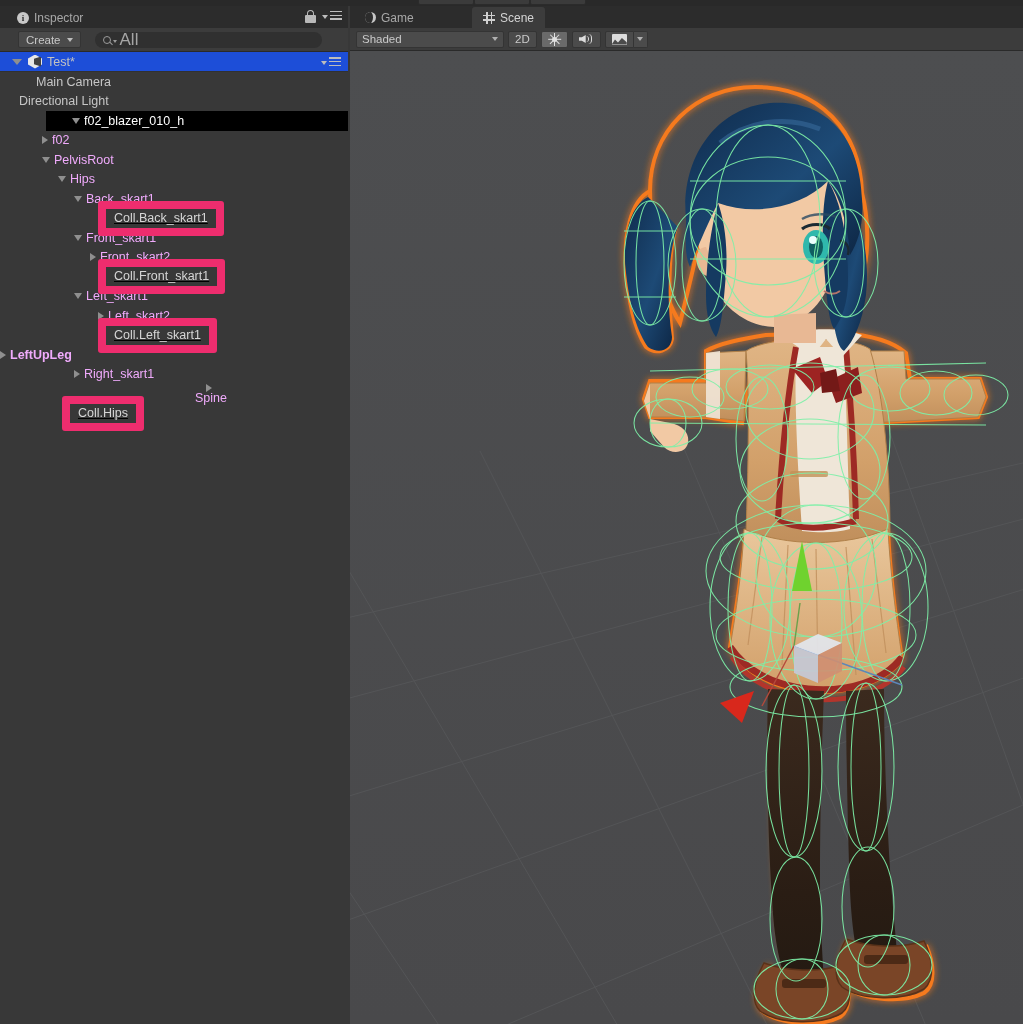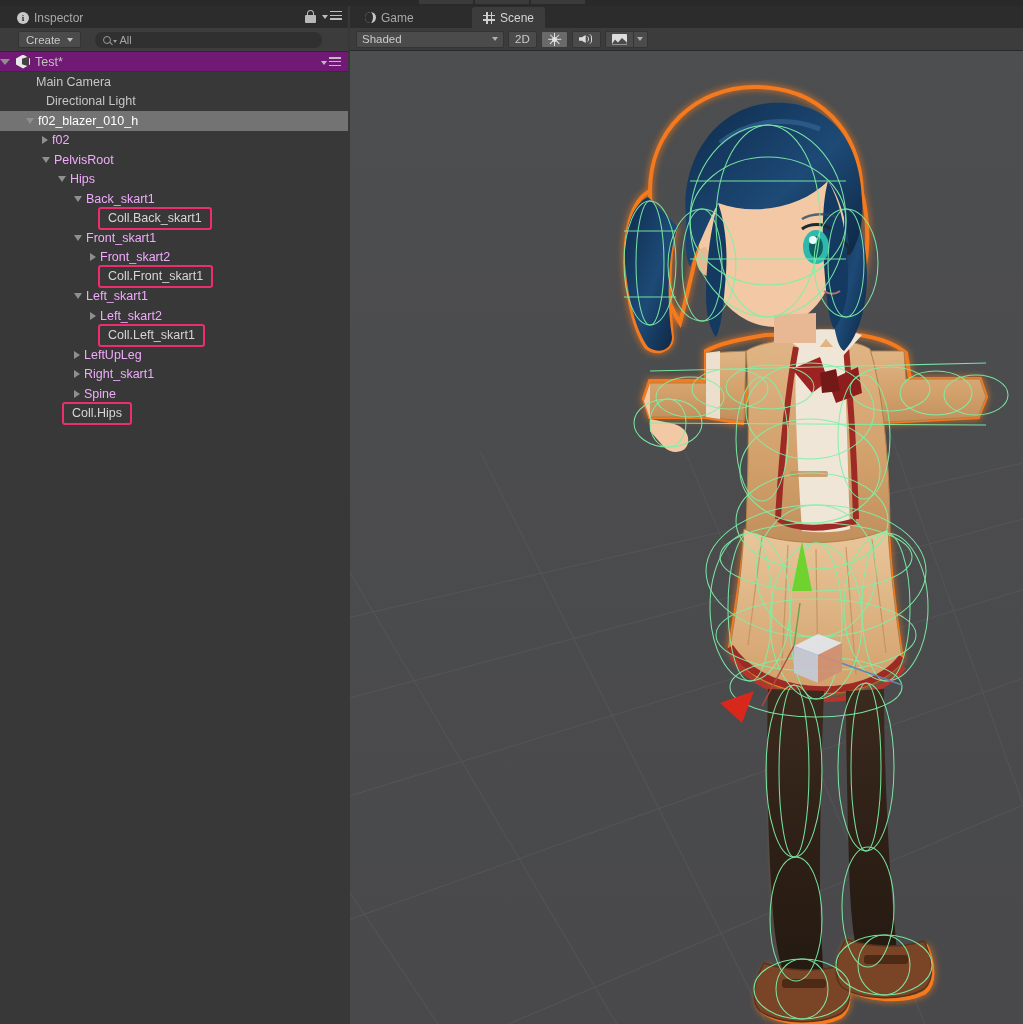--- a/index.html
+++ b/index.html
@@ -110,27 +110,27 @@
   }
   .search-wrap .mag::after {
     content: ""; position: absolute; right: -3px; bottom: -2px;
     width: 4px; height: 1.4px; background: #9a9a9a; transform: rotate(45deg);
   }
   .search-wrap .mini-caret {
     width: 0; height: 0; border-left: 2.5px solid transparent;
     border-right: 2.5px solid transparent; border-top: 3px solid #9a9a9a;
     margin: 3px 3px 0 1px;
   }
-  .search-wrap .sval { font-size: 11px; color: #a5a5a5; }
+  .search-wrap .sval { font-size: 17px; color: #a5a5a5; }
 
   
   .tree { position: absolute; left: 0; top: 46px; width: 348px; bottom: 0; background: #383838; }
   .scene-row {
-    position: relative; height: 20px; background: #701a75;
-    display: flex; align-items: center; padding-left: 0;
+    position: relative; height: 20px; background: #1d4ed8;
+    display: flex; align-items: center; padding-left: 12px;
     border-bottom: 1px solid #313131;
   }
   .scene-row .uicon {
     width: 14px; height: 14px; margin: 0 5px 0 4px; position: relative;
   }
   .scene-row .uicon .cube {
     position: absolute; left: 0; top: 0; width: 14px; height: 14px;
     background: #e8e8e8;
     clip-path: polygon(50% 0, 100% 28%, 100% 72%, 50% 100%, 0 72%, 0 28%);
   }
@@ -138,42 +138,42 @@
     position: absolute; left: 6px; top: 2px; width: 7px; height: 10px;
     background: #424242; clip-path: polygon(0 22%, 100% 0, 100% 100%, 0 78%);
   }
   .scene-row .stitle { font-size: 12.5px; color: #c2c2c2; }
   .scene-row .rmenu { position: absolute; right: 7px; top: 5px; }
 
   .row {
     position: relative; height: 19.5px; display: flex; align-items: center;
     font-size: 12.5px; white-space: nowrap; cursor: pointer;
   }
-  .row.selected { background: #737373; }
+  .row.selected { background: #000000; margin-left: 46px; }
   .row .twist {
     width: 0; height: 0; flex: 0 0 auto; margin-right: 4px;
   }
   .row .twist.closed {
     border-top: 4.5px solid transparent; border-bottom: 4.5px solid transparent;
     border-left: 6px solid #8f8f8f;
   }
   .row .twist.open {
     border-left: 4.5px solid transparent; border-right: 4.5px solid transparent;
     border-top: 6px solid #8f8f8f;
   }
   .row .twist.none { width: 6px; }
   .row .lbl { line-height: 1; }
   .row .lbl.normal { color: #c6c6c6; }
   .row .lbl.prefab { color: #f0abfc; }
   .row .lbl.sel    { color: #ffffff; }
 
   .row.boxed .boxwrap {
     display: inline-block; padding: 2px 8px 3px 8px;
-    border: 2px solid #ec4899; border-radius: 3px;
-    margin-left: -2px; position: relative; z-index: 3;
+    border: 8px solid #ec4899; border-radius: 3px;
+    margin-left: -2px; position: relative; z-index: 3; text-decoration: underline;
   }
   .row.boxed .boxwrap .lbl { color: #d6d6d6; }
 
   
   .right-panel {
     position: absolute; left: 350px; top: 6px; width: 680px; height: 1018px;
     background: #fca5a5;
   }
   .scene-tabbar {
     position: absolute; left: 0; top: 0; width: 673px; height: 22px;
@@ -336,21 +336,21 @@
               <span></span>
               <span></span>
             </span>
         </span>
       </div>
       <div id="tree-rows">
           <div class="row" style="padding-left: 26px;">
             <span class="twist none"></span>
             <span class="lbl normal">Main Camera</span>
           </div>
-          <div class="row" style="padding-left: 36px;">
+          <div class="row" style="padding-left: 9px;">
             <span class="twist none"></span>
             <span class="lbl normal">Directional Light</span>
           </div>
           <div class="row selected" style="padding-left: 26px;">
             <span class="twist open"></span>
             <span class="lbl sel">f02_blazer_010_h</span>
           </div>
           <div class="row" style="padding-left: 42px;">
             <span class="twist closed"></span>
             <span class="lbl prefab">f02</span>
@@ -380,37 +380,37 @@
             <span class="lbl prefab">Front_skart2</span>
           </div>
           <div class="row boxed" style="padding-left: 90px;">
             <span class="twist none"></span>
             <span class="boxwrap" style="border-color: rgb(238, 45, 110);"><span class="lbl normal">Coll.Front_skart1</span></span>
           </div>
           <div class="row" style="padding-left: 74px; text-align: center;">
             <span class="twist open"></span>
             <span class="lbl prefab">Left_skart1</span>
           </div>
-          <div class="row" style="padding-left: 90px;">
+          <div class="row" style="padding-left: 90px; margin-left: 8px;">
             <span class="twist closed"></span>
             <span class="lbl prefab">Left_skart2</span>
           </div>
           <div class="row boxed" style="padding-left: 90px;">
             <span class="twist none"></span>
             <span class="boxwrap" style="border-color: rgb(238, 45, 110);"><span class="lbl normal">Coll.Left_skart1</span></span>
           </div>
-          <div class="row" style="padding-left: 74px;">
+          <div class="row" style=" font-weight: bold;">
             <span class="twist closed"></span>
             <span class="lbl prefab">LeftUpLeg</span>
           </div>
           <div class="row" style="padding-left: 74px;">
             <span class="twist closed"></span>
             <span class="lbl prefab">Right_skart1</span>
           </div>
-          <div class="row" style="padding-left: 74px;">
+          <div class="row" style="padding-left: 74px; flex-direction: column;">
             <span class="twist closed"></span>
             <span class="lbl prefab">Spine</span>
           </div>
           <div class="row boxed" style="padding-left: 54px;">
             <span class="twist none"></span>
             <span class="boxwrap" style="border-color: rgb(238, 45, 110);"><span class="lbl normal">Coll.Hips</span></span>
           </div>
         </div>
     </div>
   </div>

